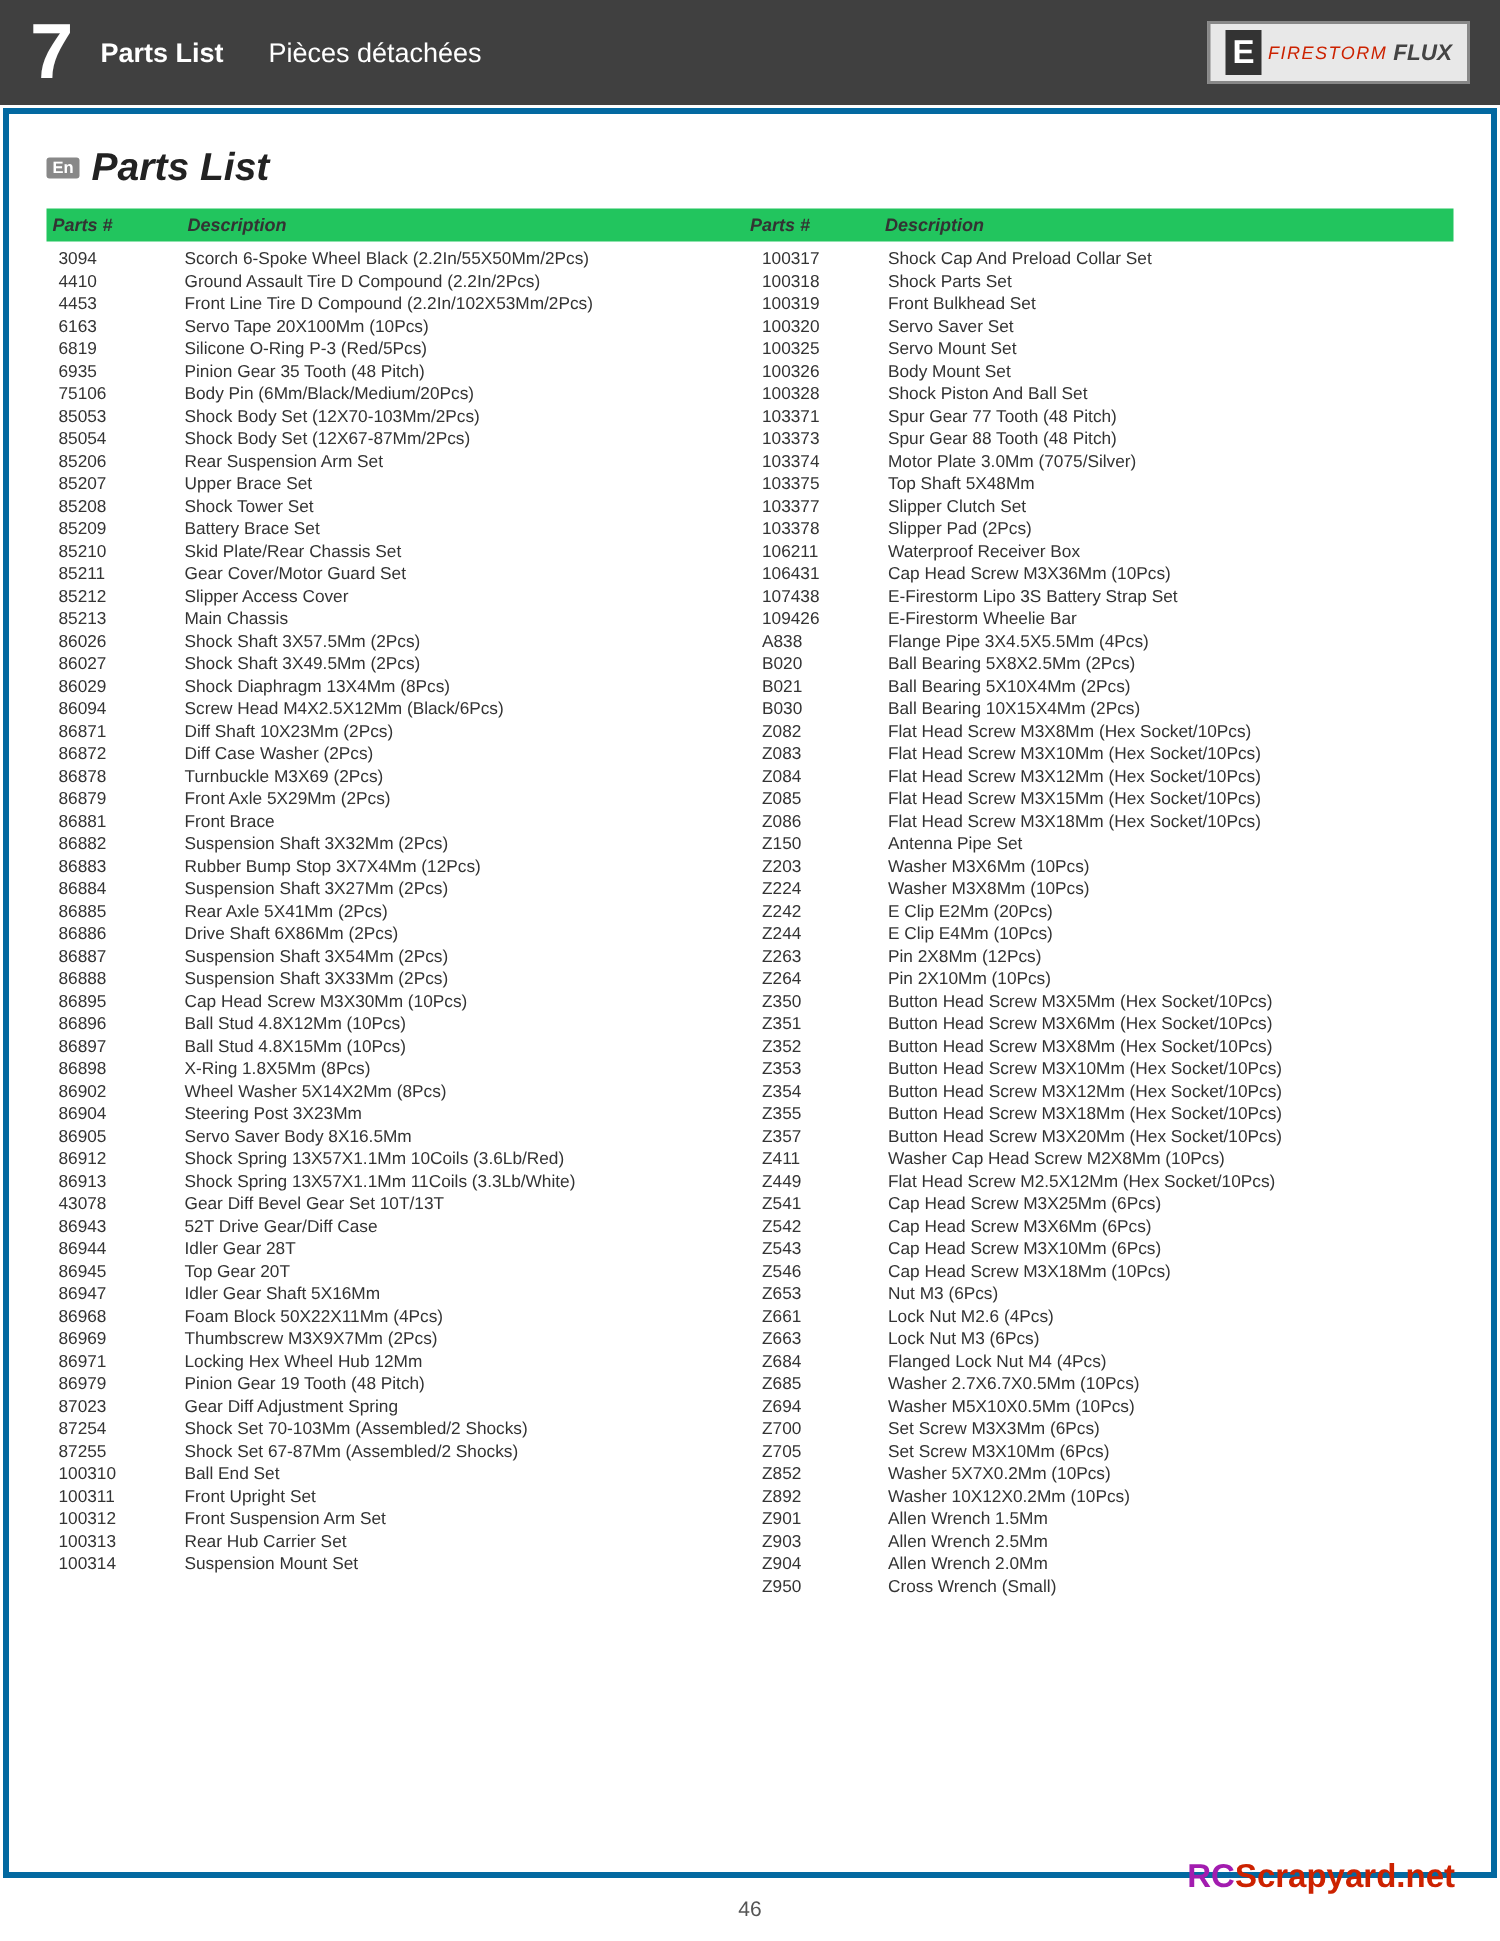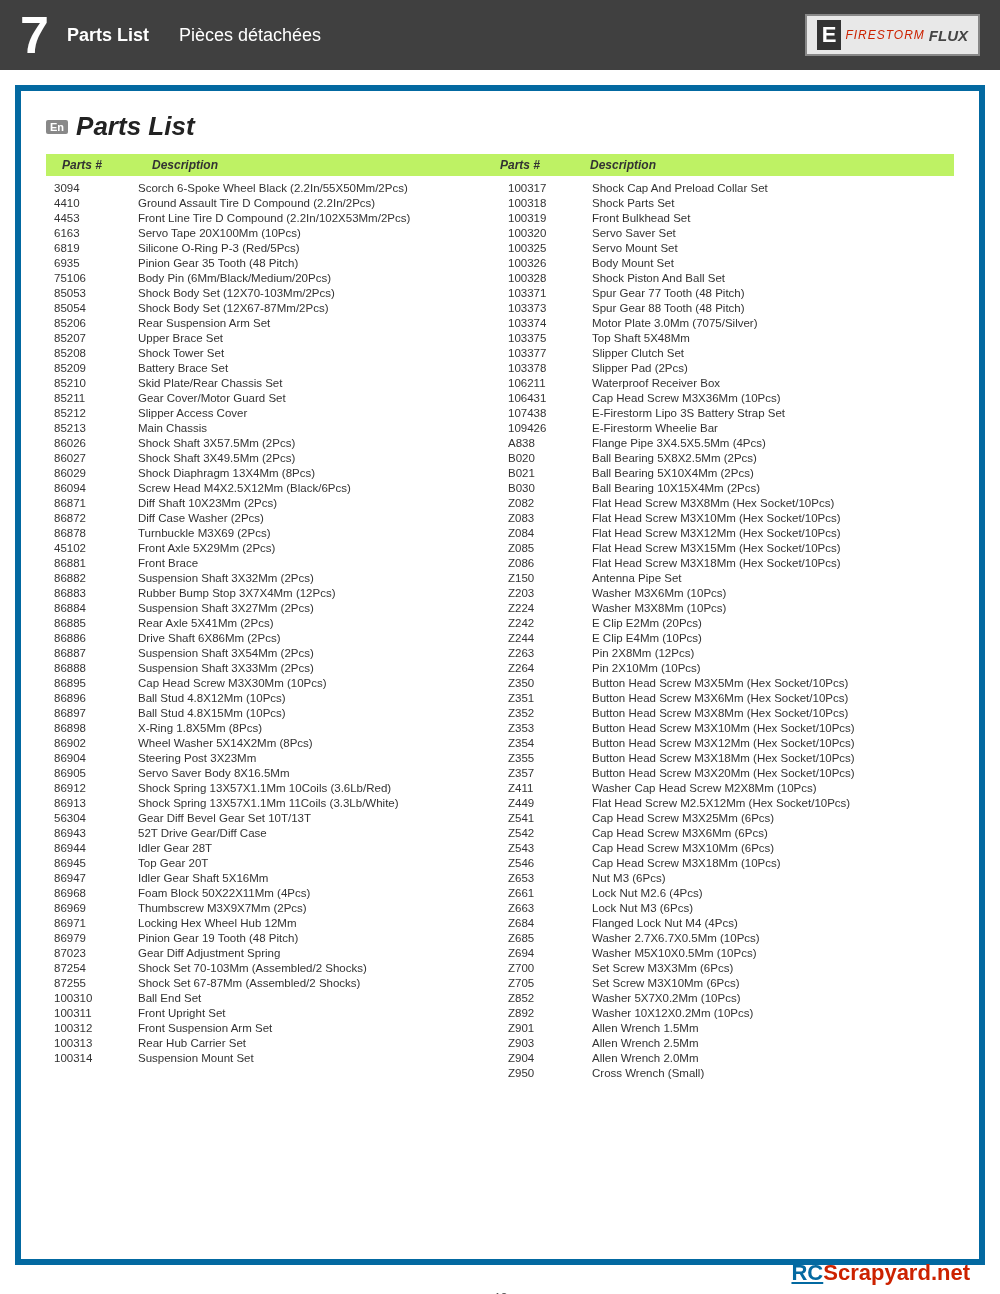--- a/index.html
+++ b/index.html
@@ -79,22 +79,22 @@
     }
     .logo-flux {
       font-size: 15px;
       font-weight: bold;
       color: #444;
       font-style: italic;
     }
 
     
     .main {
-      border: 6px solid #0369a1;
-      margin: 15px;
+      border: 4px solid #0369a1;
+      margin: 2px;
       padding: 20px 25px;
       min-height: 1180px;
     }
 
     
     .parts-list-title {
       display: flex;
       align-items: center;
       gap: 8px;
       margin-bottom: 12px;
@@ -111,22 +111,22 @@
       font-size: 26px;
       font-weight: bold;
       color: #222;
       font-style: italic;
     }
 
     
     .col-headers {
       display: grid;
       grid-template-columns: 1fr 1fr;
-      background: #bef264;
-      padding: 4px 16px;
+      background: #22c55e;
+      padding: 4px 4px;
       margin-bottom: 4px;
     }
     .col-header {
       display: grid;
       grid-template-columns: 80px 1fr;
       gap: 10px;
     }
     .col-header-label {
       font-size: 12px;
       font-style: italic;
@@ -169,21 +169,21 @@
     }
 
     
     .watermark {
       position: absolute;
       bottom: 30px;
       right: 30px;
       font-size: 22px;
       font-weight: bold;
     }
-    .watermark-rc { color: #0369a1; text-decoration: underline; }
+    .watermark-rc { color: #a21caf; }
     .watermark-scrapyard { color: #cc2200; }
     .watermark-net { color: #cc2200; }
   </style>
 </head>
 <body>
 
 <div class="header">
   <div class="header-number">7</div>
   <div class="header-titles">
     <div class="header-title-row1">
@@ -311,21 +311,21 @@
         </div>
         <div class="part-row">
           <span class="part-number">86872</span>
           <span class="part-desc">Diff Case Washer (2Pcs)</span>
         </div>
         <div class="part-row">
           <span class="part-number">86878</span>
           <span class="part-desc">Turnbuckle M3X69 (2Pcs)</span>
         </div>
         <div class="part-row">
-          <span class="part-number">45102</span>
+          <span class="part-number">86879</span>
           <span class="part-desc">Front Axle 5X29Mm (2Pcs)</span>
         </div>
         <div class="part-row">
           <span class="part-number">86881</span>
           <span class="part-desc">Front Brace</span>
         </div>
         <div class="part-row">
           <span class="part-number">86882</span>
           <span class="part-desc">Suspension Shaft 3X32Mm (2Pcs)</span>
         </div>
@@ -383,21 +383,21 @@
         </div>
         <div class="part-row">
           <span class="part-number">86912</span>
           <span class="part-desc">Shock Spring 13X57X1.1Mm 10Coils (3.6Lb/Red)</span>
         </div>
         <div class="part-row">
           <span class="part-number">86913</span>
           <span class="part-desc">Shock Spring 13X57X1.1Mm 11Coils (3.3Lb/White)</span>
         </div>
         <div class="part-row">
-          <span class="part-number">56304</span>
+          <span class="part-number">43078</span>
           <span class="part-desc">Gear Diff Bevel Gear Set 10T/13T</span>
         </div>
         <div class="part-row">
           <span class="part-number">86943</span>
           <span class="part-desc">52T Drive Gear/Diff Case</span>
         </div>
         <div class="part-row">
           <span class="part-number">86944</span>
           <span class="part-desc">Idler Gear 28T</span>
         </div>

